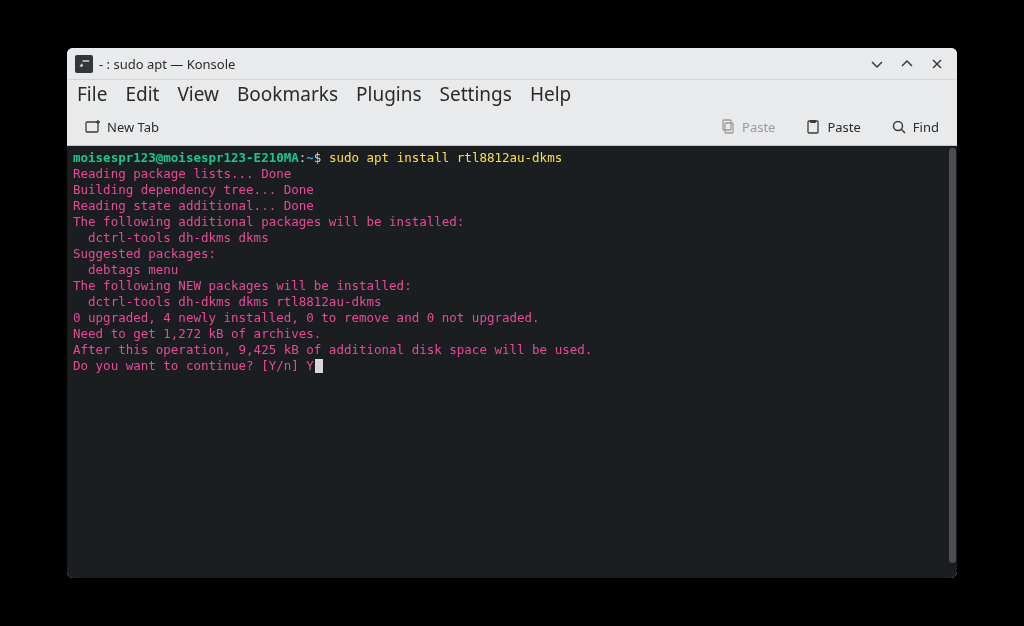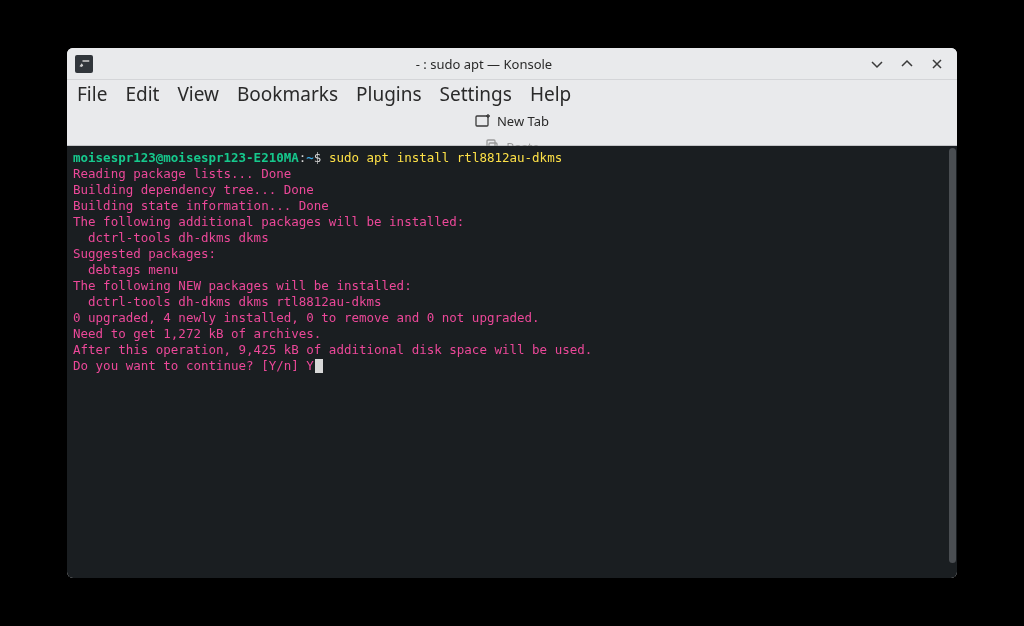--- a/index.html
+++ b/index.html
@@ -37,21 +37,20 @@
       background: #31363b;
       border-radius: 2px;
       display: flex;
       align-items: center;
       justify-content: center;
       margin-right: 6px;
     }
     .titlebar-icon svg { width: 12px; height: 12px; }
     .titlebar-title {
       flex: 1;
-      text-align: center;
       font-size: 13px;
       color: #2a2a2a;
     }
     .titlebar-buttons {
       display: flex;
       gap: 14px;
       padding-right: 4px;
     }
     .titlebar-btn {
       width: 16px;
@@ -73,21 +72,20 @@
       color: #2a2a2a;
     }
     .menubar span { cursor: pointer; }
     .toolbar {
       height: 38px;
       background: #e9eaec;
       display: flex;
       align-items: center;
       padding: 0 10px;
       border-bottom: 1px solid #c4c5c8;
-      flex-direction: column;
     }
     .tool-btn {
       display: flex;
       align-items: center;
       gap: 6px;
       padding: 4px 8px;
       font-size: 13px;
       color: #2a2a2a;
       cursor: pointer;
       border-radius: 3px;
@@ -209,21 +207,21 @@
           <line x1="10.5" y1="10.5" x2="14" y2="14" stroke="#3a3a3a" stroke-width="1.5"></line>
         </svg>
       <span>Find</span>
     </div>
   </div>
 
   <div class="terminal">
     <div class="terminal-inner"><span class="prompt-user">moisespr123@moisespr123-E210MA</span><span class="prompt-colon">:</span><span class="prompt-path">~</span><span class="prompt-dollar">$</span><span class="cmd"> sudo apt install rtl8812au-dkms</span>
 <span class="term-line">Reading package lists... Done</span>
 <span class="term-line">Building dependency tree... Done</span>
-<span class="term-line">Building state information... Done</span>
+<span class="term-line">Reading state additional... Done</span>
 <span class="term-line">The following additional packages will be installed:</span>
 <span class="term-line">  dctrl-tools dh-dkms dkms</span>
 <span class="term-line">Suggested packages:</span>
 <span class="term-line">  debtags menu</span>
 <span class="term-line">The following NEW packages will be installed:</span>
 <span class="term-line">  dctrl-tools dh-dkms dkms rtl8812au-dkms</span>
 <span class="term-line">0 upgraded, 4 newly installed, 0 to remove and 0 not upgraded.</span>
 <span class="term-line">Need to get 1,272 kB of archives.</span>
 <span class="term-line">After this operation, 9,425 kB of additional disk space will be used.</span>
 <span class="term-line">Do you want to continue? [Y/n] </span><span class="term-line">Y</span><span class="cursor"></span></div>

